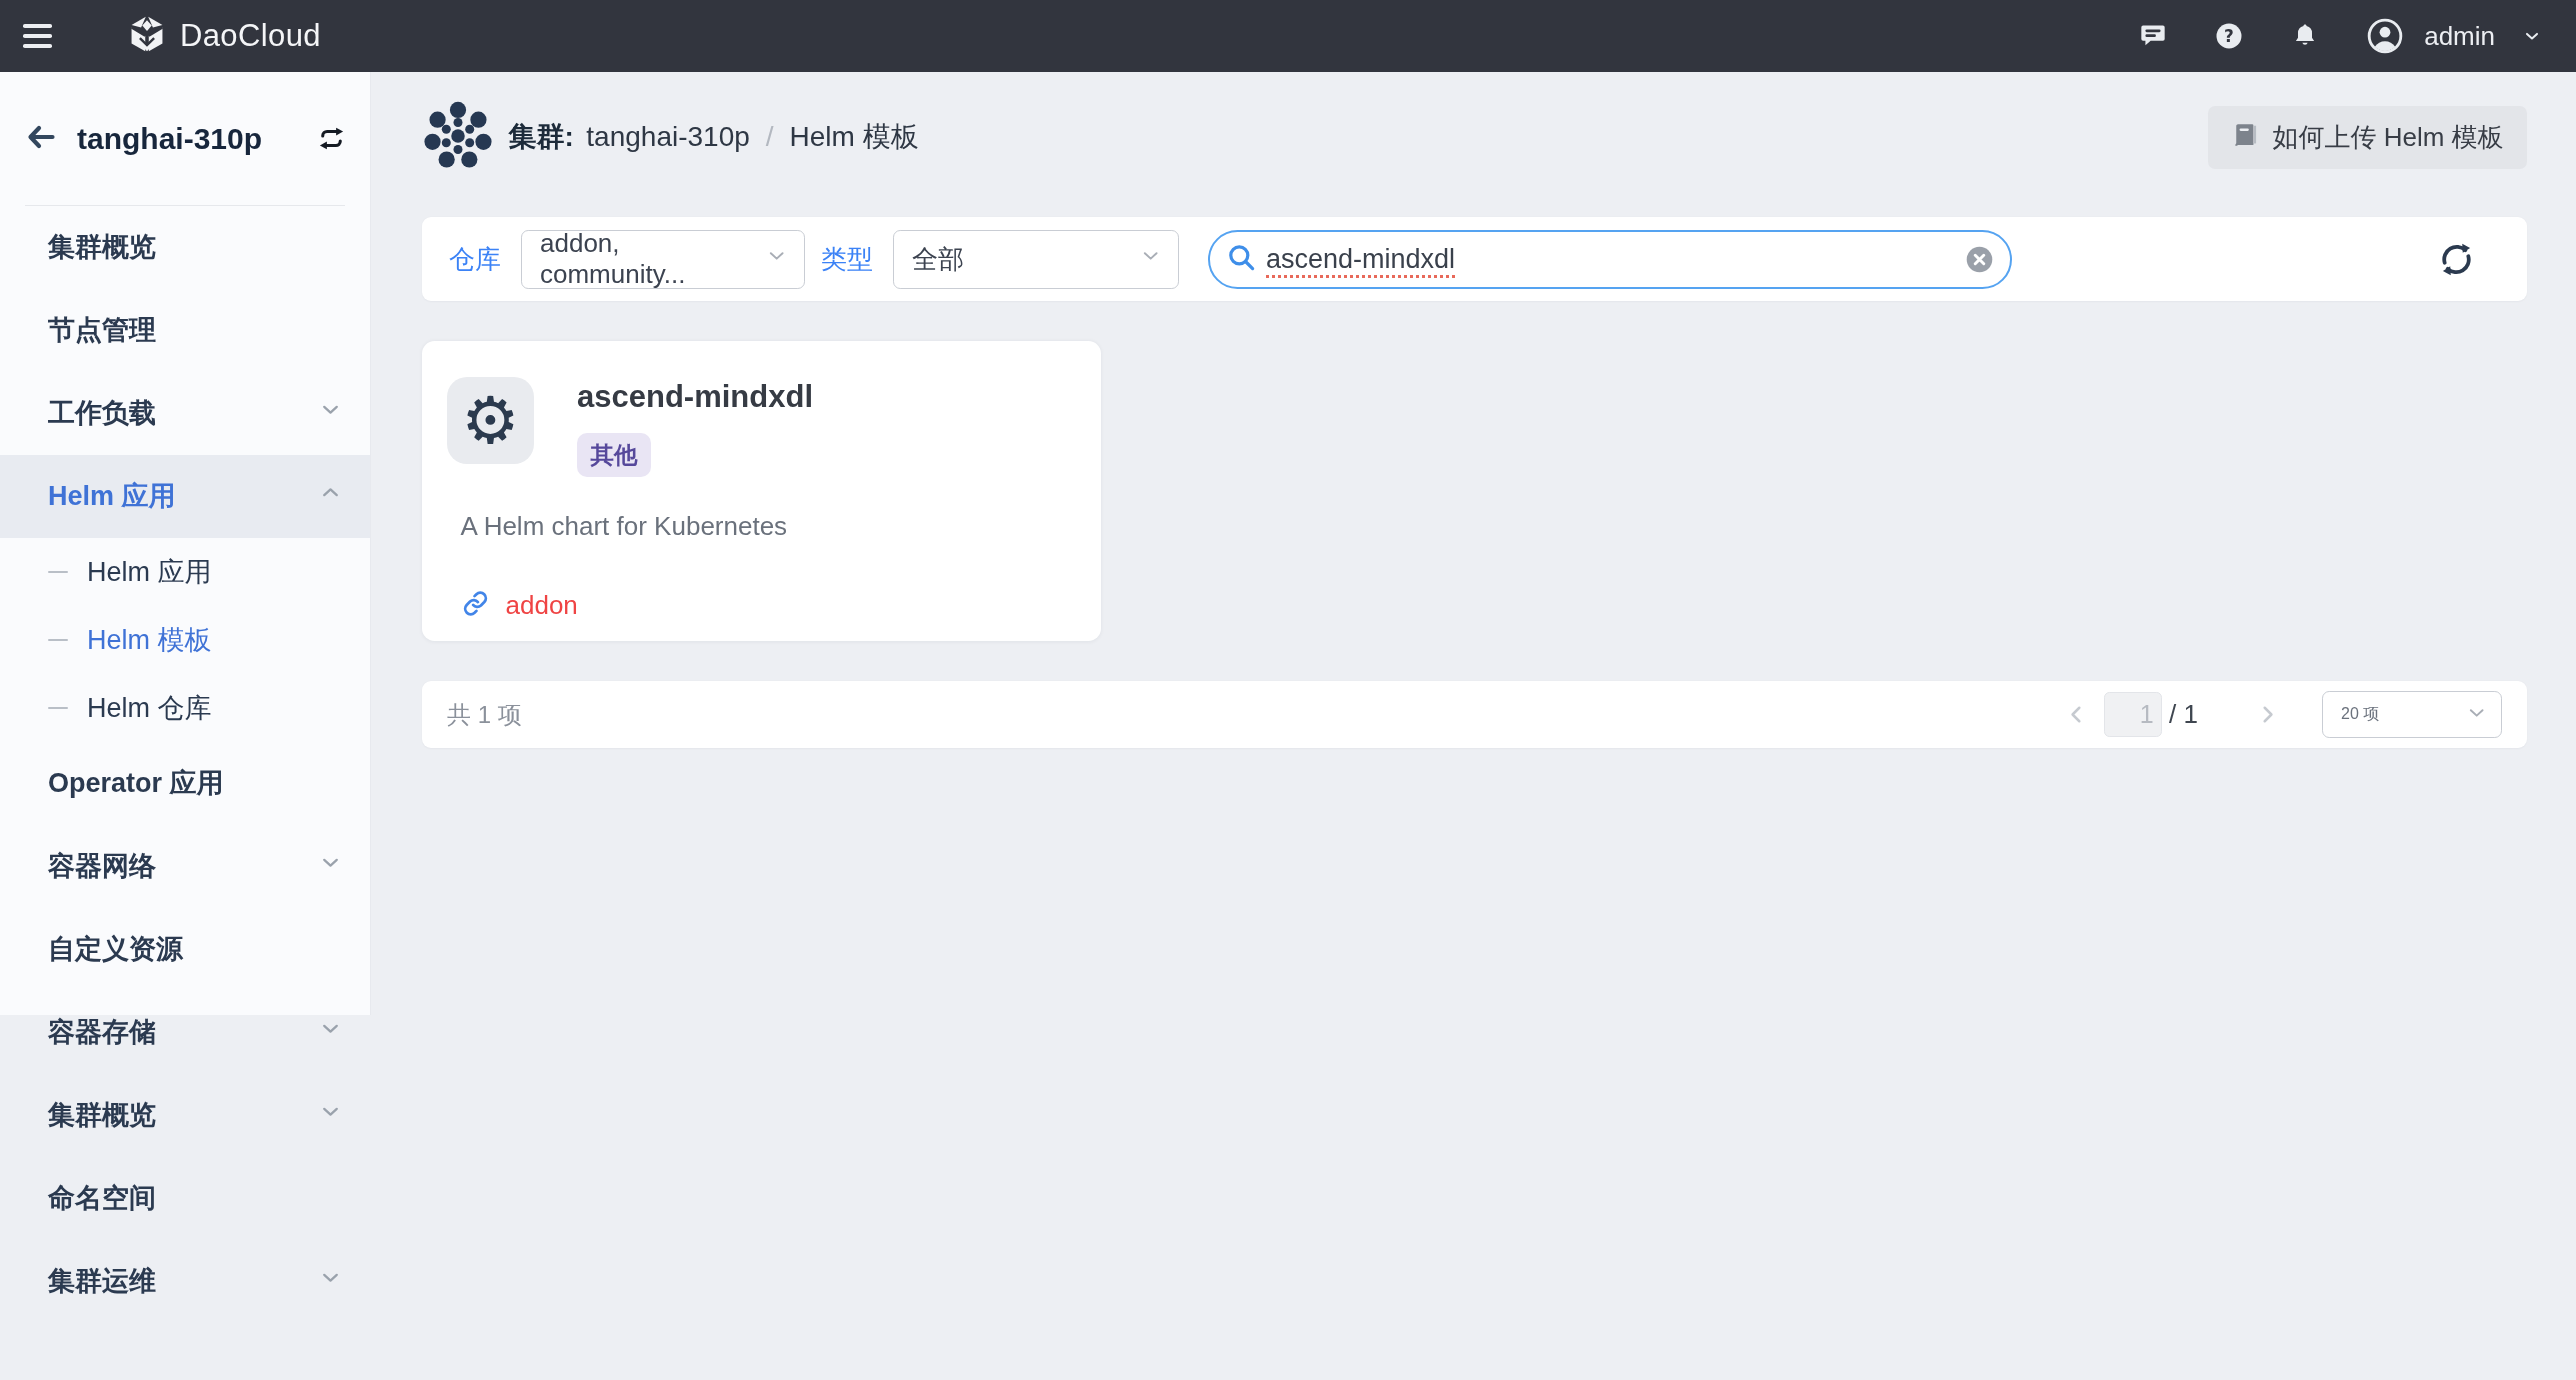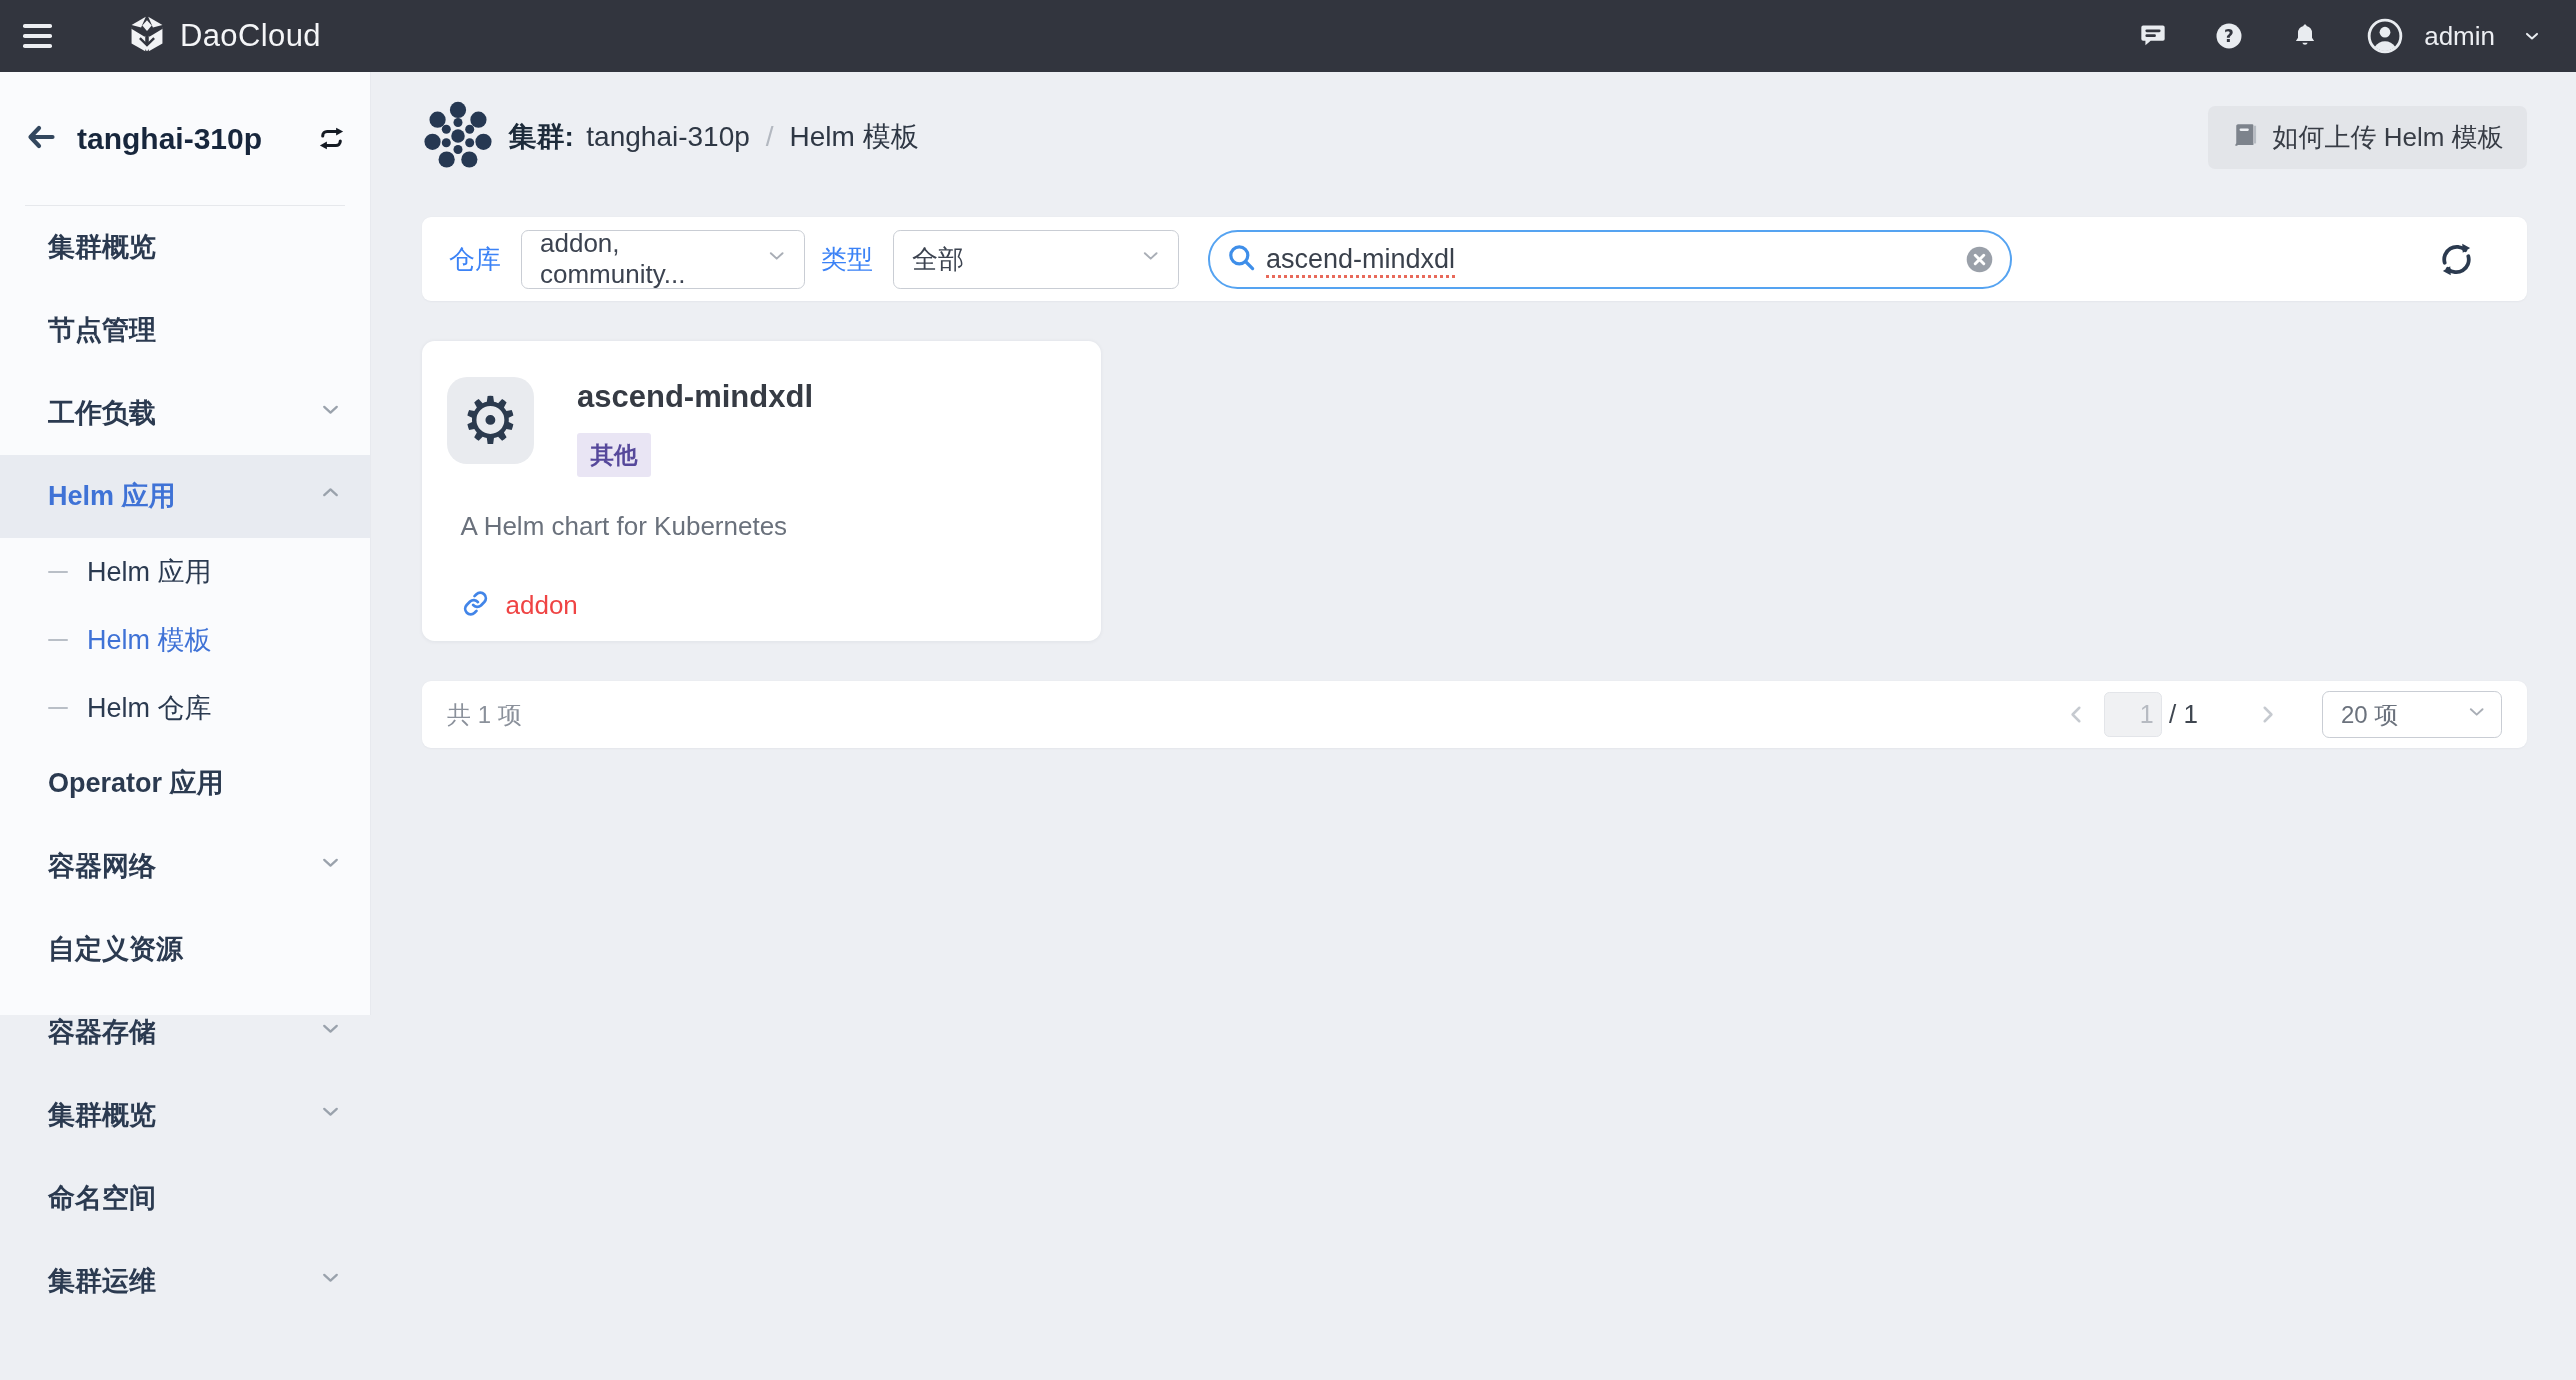--- a/index.html
+++ b/index.html
@@ -62,37 +62,37 @@
 
   .result-card { margin-top:40px; width:679px; height:300px; background:#fff; border-radius:12.6px;
     box-shadow:0 0.9px 4.5px rgba(25,35,50,.06); padding:36px 25px 0 25px; cursor:pointer; }
   .rc-top { display:flex; }
   .rc-icon { width:87px; height:87px; border-radius:20px; background:#e9ebef; flex-shrink:0;
     display:flex; align-items:center; justify-content:center; }
   .gear-glyph { font-family:"DejaVu Sans",sans-serif; font-size:65px; color:#2b3a4e; line-height:1; }
   .rc-info { margin-left:43px; padding-top:1.8px; }
   .rc-title { font-size:31px; font-weight:bold; color:#363b44; }
   .rc-tag { display:inline-block; margin-top:18px; background:#e9e5f4; color:#56489b;
-    font-size:23.4px; font-weight:600; padding:6.3px 13.5px; border-radius:3px; }
+    font-size:23.4px; font-weight:600; padding:6.3px 13.5px; border-radius:10px; }
   .rc-desc { margin:34px 0 0 13.5px; font-size:26px; color:#6a717c; }
   .rc-foot { margin:47px 0 0 13.5px; display:flex; align-items:center; }
   .rc-repo { margin-left:16px; font-size:26px; color:#ef4444; }
 
   .pagination { margin-top:40px; background:#fff; border-radius:9px; height:67px;
     display:flex; align-items:center; padding:0 25px; box-shadow:0 0.9px 1.8px rgba(25,35,50,.04); }
   .pg-total { font-size:24px; color:#8b919b; }
   .pg-right { margin-left:auto; display:flex; align-items:center; }
   .pg-box { width:58px; height:45px; background:#f0f1f3; border:0.9px solid #e3e5e9; border-radius:5.4px;
     margin-left:14.4px; display:flex; align-items:center; justify-content:flex-end; padding-right:7.2px;
     font-size:25px; color:#b6bac1; }
   .pg-of { font-size:26px; color:#3f4650; margin-left:7.2px; white-space:nowrap; }
   .pg-next { margin-left:56px; display:flex; }
   .pg-prev { display:flex; }
   .pg-size { width:180px; height:47px; border:1.3px solid #c9cdd4; border-radius:7.2px;
-    display:flex; align-items:center; padding:0 12.6px 0 18px; font-size:24px; color:#6b727d;
+    display:flex; align-items:center; padding:0 12.6px 0 18px; font-size:16px; color:#6b727d;
     margin-left:41px; cursor:pointer; }
   .pg-size .sel-chev { margin-left:auto; }
 </style>
 </head>
 <body>
 
 <div class="topbar">
   <div class="hamburger">
       <span></span>
       <span></span>

